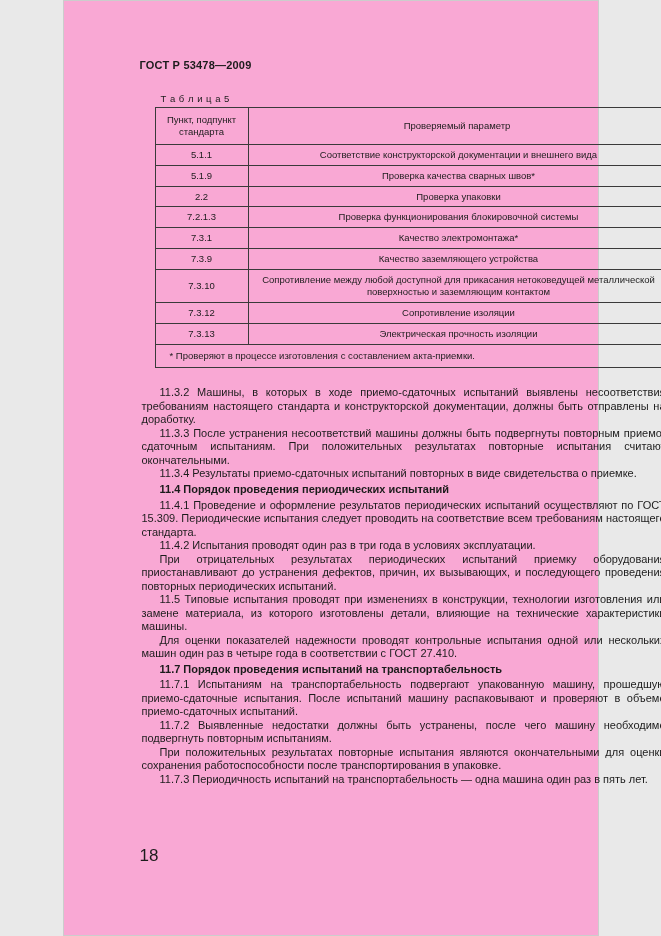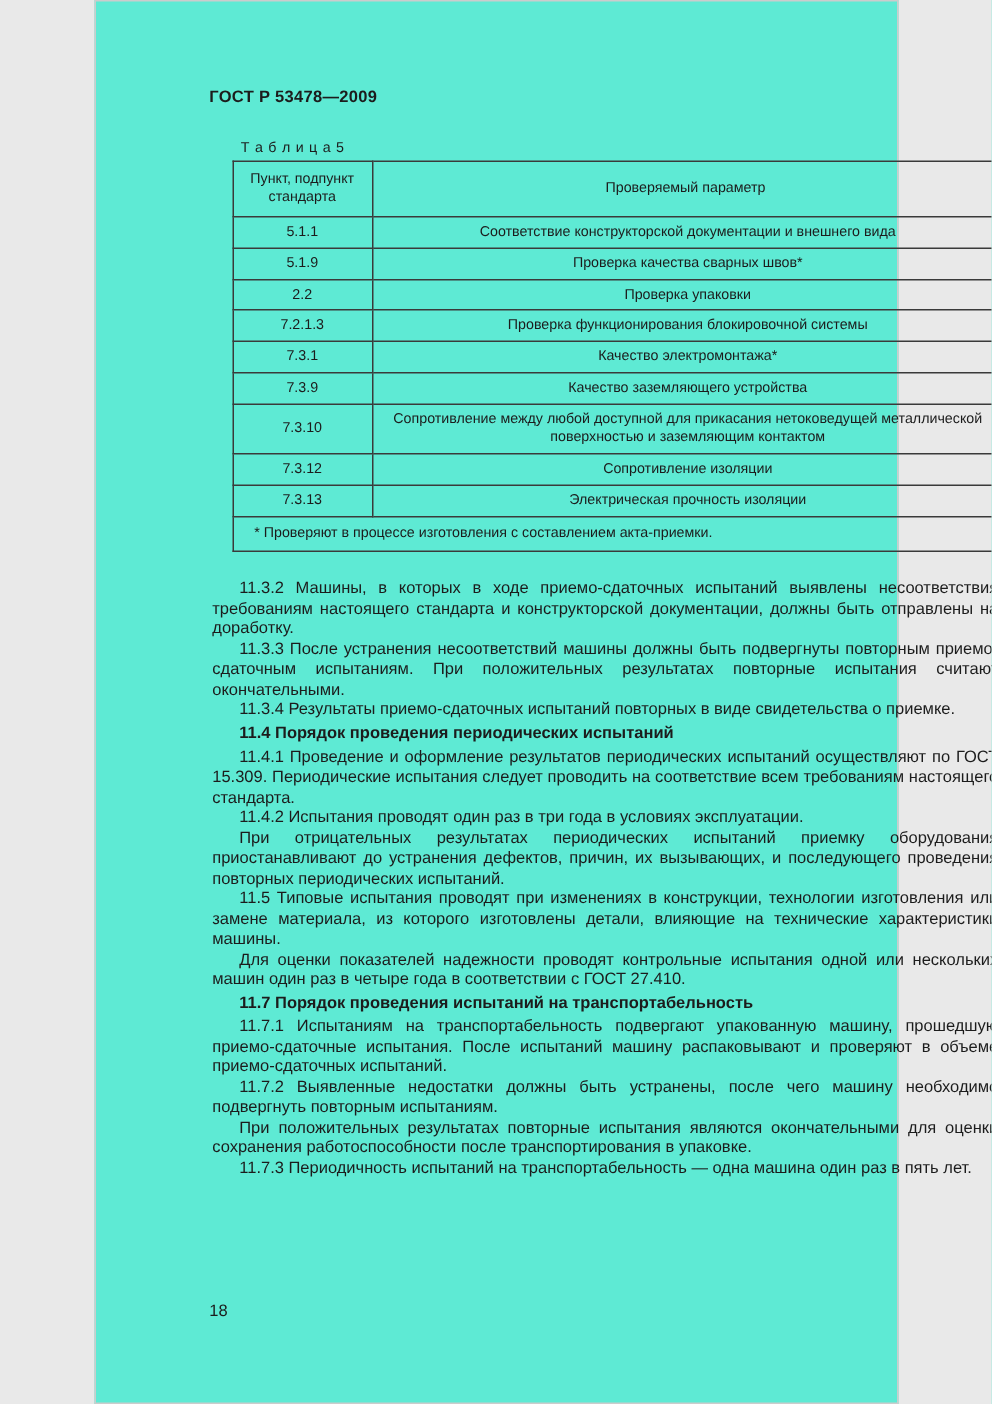--- a/index.html
+++ b/index.html
@@ -2,21 +2,21 @@
 <html><head>
 <meta charset="utf-8">
 <style>
   * { box-sizing: border-box; }
   html, body { margin: 0; padding: 0; background: #e9e9e9; }
   .page {
     position: relative;
     width: 536px;
     height: 936px;
     margin: 0 auto;
-    background: #5eead4;
+    background: #f9a8d4;
     border: 1px solid #cccccc;
     font-family: "Liberation Sans", sans-serif;
     color: #1c1c1c;
   }
   .doc-header {
     position: absolute;
     top: 58px;
     left: 76px;
     font-size: 11px;
     font-weight: bold;
@@ -67,22 +67,22 @@
     margin: 0;
     text-indent: 18px;
   }
   .body-text p.heading {
     font-weight: bold;
     margin: 2px 0;
   }
   .page-number {
     position: absolute;
     left: 76px;
-    top: 867px;
-    font-size: 11px;
+    top: 845px;
+    font-size: 17px;
   }
 </style>
 </head>
 <body>
 
 <div class="page">
 
   <div class="doc-header">ГОСТ Р 53478—2009</div>
 
   <div class="content">

